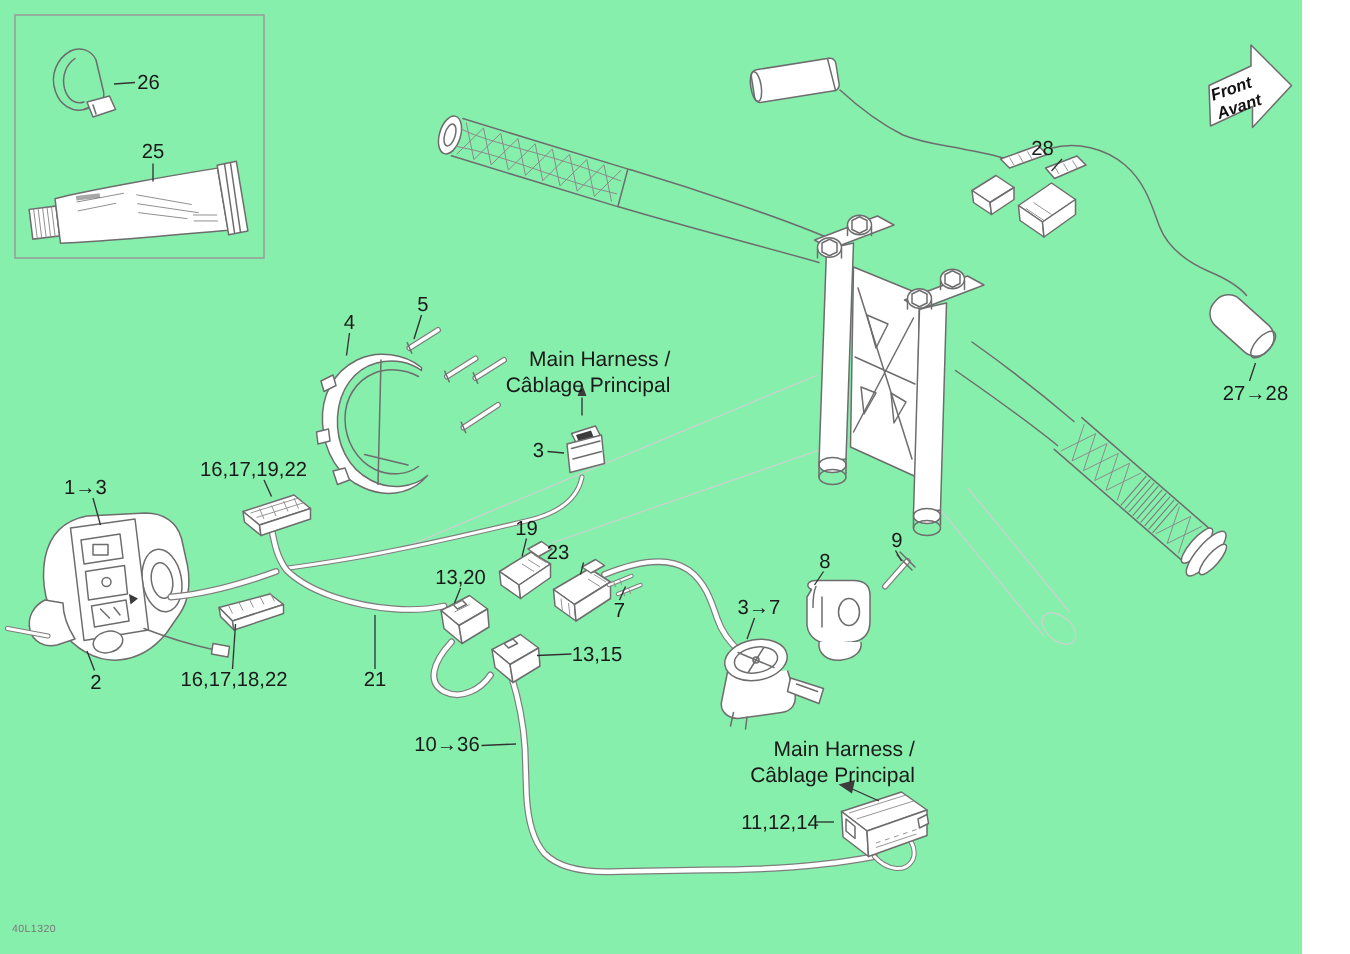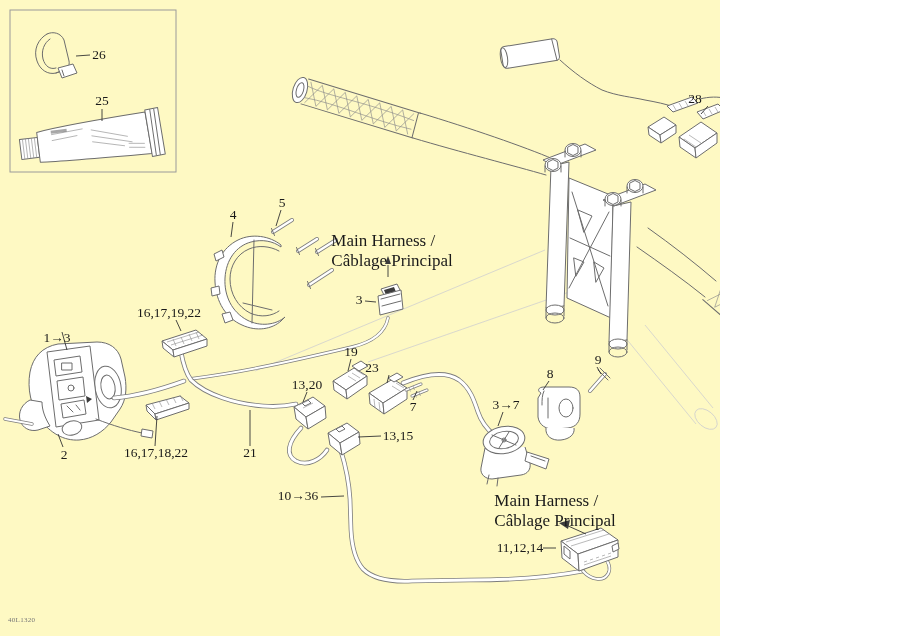--- a/index.html
+++ b/index.html
@@ -1,20 +1,20 @@
 <!DOCTYPE html>
 <html><head>
 <meta charset="utf-8">
 <style>
   html,body{margin:0;padding:0;background:#fff;}
-  .stage{position:relative;width:720px;height:636px;background:#fef9c3;overflow:hidden;
-         font-family:Liberation Serif, serif;color:#111;}
+  .stage{position:relative;width:868px;height:636px;background:#86efac;overflow:hidden;
+         font-family:Liberation Sans, sans-serif;color:#111;}
   .stage svg{position:absolute;left:0;top:0;}
   .lbl{position:absolute;transform:translate(-50%,-50%);font-size:13.5px;white-space:nowrap;color:#1a1a1a;}
-  .note{position:absolute;transform:translate(-50%,0);font-size:17px;line-height:1.2;text-align:left;white-space:nowrap;color:#1a1a1a;}
+  .note{position:absolute;transform:translate(-50%,0);font-size:14px;line-height:1.2;text-align:right;white-space:nowrap;color:#1a1a1a;}
   .front{position:absolute;font-size:11px;font-weight:bold;font-style:italic;line-height:1.15;
          transform:rotate(-19deg);color:#111;}
   .doc{position:absolute;font-size:7px;color:#777;letter-spacing:.3px;}
   
   .s{stroke:#6d6d6d;fill:none;stroke-width:1;stroke-linejoin:round;stroke-linecap:round;}
   .f{stroke:#6d6d6d;fill:#fff;stroke-width:1;stroke-linejoin:round;}
   .lt{stroke:#cfcfcf;fill:none;stroke-width:.8;}
   .hatch{stroke:#8a8a8a;fill:none;stroke-width:.6;}
   .ribs{stroke:#7a7a7a;fill:none;stroke-width:.7;}
   .tube{stroke:#7d7d7d;stroke-width:4.6;fill:none;stroke-linecap:round;}
@@ -346,21 +346,21 @@
     <path class="ld" d="M586,534 L566,525"></path>
     <polygon class="dk" points="570,520 568,529 559,523"></polygon>
   </g>
 </svg>
 
 <div class="lbl" style="left:99px;top:55px">26</div>
 <div class="lbl" style="left:102px;top:101px">25</div>
 <div class="lbl" style="left:233px;top:215px">4</div>
 <div class="lbl" style="left:282px;top:203px">5</div>
 <div class="lbl" style="left:359px;top:300px">3</div>
-<div class="lbl" style="left:57px;top:338px">1→3</div>
+<div class="lbl" style="left:57px;top:325px">1→3</div>
 <div class="lbl" style="left:64px;top:455px">2</div>
 <div class="lbl" style="left:169px;top:313px">16,17,19,22</div>
 <div class="lbl" style="left:156px;top:453px">16,17,18,22</div>
 <div class="lbl" style="left:250px;top:453px">21</div>
 <div class="lbl" style="left:307px;top:385px">13,20</div>
 <div class="lbl" style="left:351px;top:352px">19</div>
 <div class="lbl" style="left:372px;top:368px">23</div>
 <div class="lbl" style="left:413px;top:407px">7</div>
 <div class="lbl" style="left:398px;top:436px">13,15</div>
 <div class="lbl" style="left:506px;top:405px">3→7</div>

